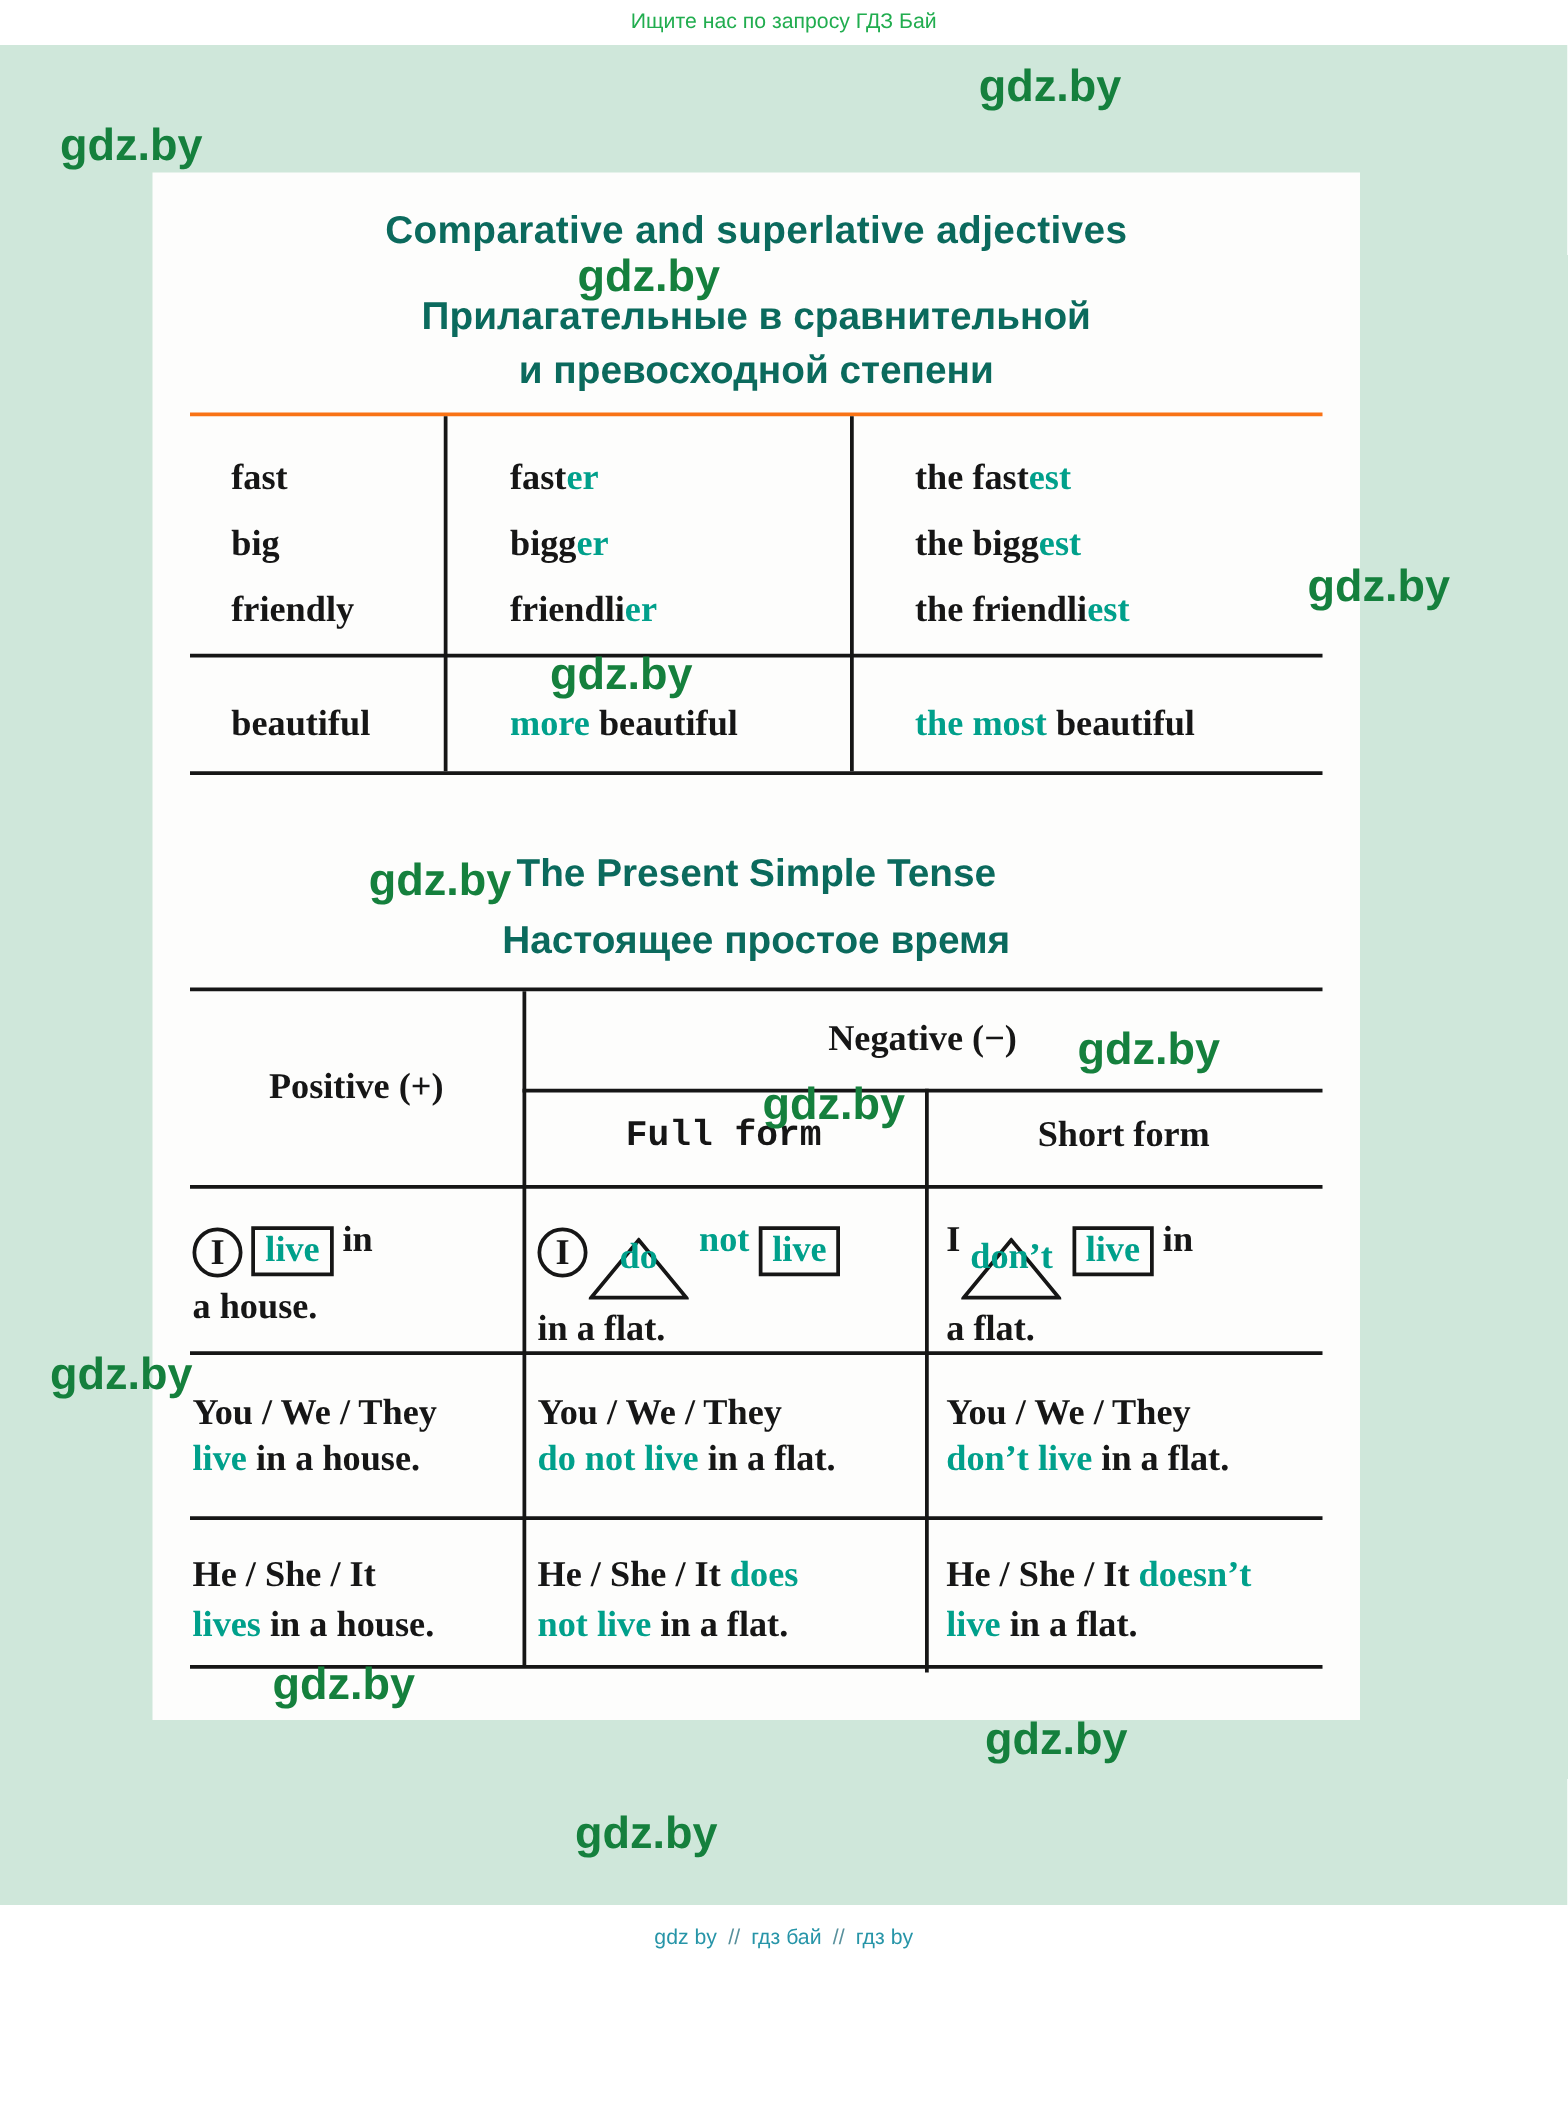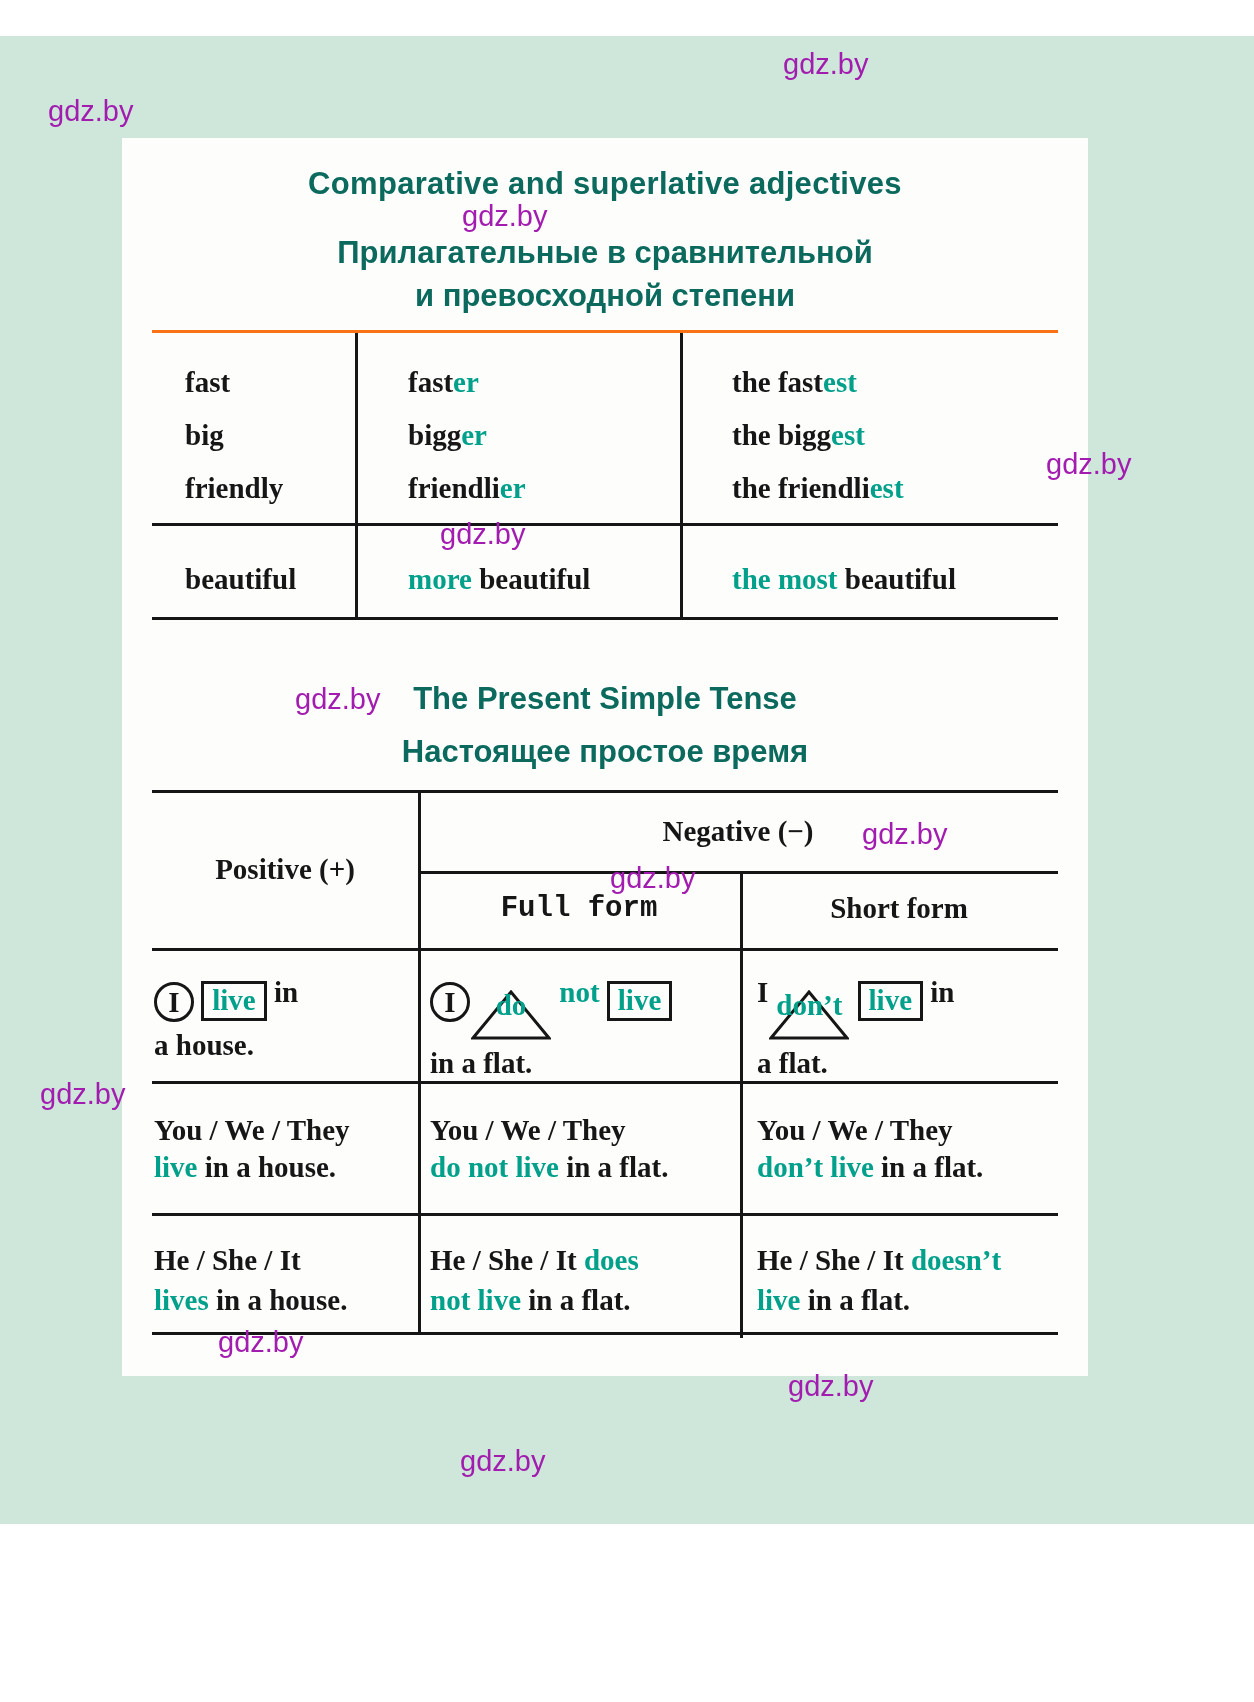--- a/index.html
+++ b/index.html
@@ -57,21 +57,21 @@
   .circ { display: inline-flex; width: 40px; height: 40px; border: 3px solid #161616;
           border-radius: 50%; align-items: center; justify-content: center; vertical-align: -10px; }
   .boxed { display: inline-block; border: 3px solid #161616; padding: 0 8px 2px;
            line-height: 32px; vertical-align: -8px; }
   .tri { position: relative; display: inline-flex; width: 80px; height: 50px;
          align-items: flex-end; justify-content: center; vertical-align: -13px; margin: 0 1px; }
   .tri svg { position: absolute; left: 0; top: 0; width: 100%; height: 100%; }
   .tri .tl { position: relative; padding-bottom: 12px; white-space: nowrap; }
 
   
-  .wm { position: absolute; font-size: 29px; color: #a21caf; z-index: 5; font-family: "Liberation Sans", sans-serif; }
+  .wm { position: absolute; font-size: 36px; color: #15803d; z-index: 5; font-family: "Liberation Sans", sans-serif; font-weight: bold; }
   .wm1  { left: 783px;  top: 48px; }
   .wm2  { left: 48px;   top: 95px; }
   .wm3  { left: 462px;  top: 200px; }
   .wm4  { left: 1046px; top: 448px; }
   .wm5  { left: 440px;  top: 518px; }
   .wm6  { left: 295px;  top: 683px; }
   .wm7  { left: 862px;  top: 818px; }
   .wm8  { left: 610px;  top: 862px; }
   .wm9  { left: 40px;   top: 1078px; }
   .wm10 { left: 218px;  top: 1326px; }
@@ -81,20 +81,21 @@
   .footer { position: absolute; top: 1540px; left: 0; width: 100%; text-align: center;
             font-size: 17px; color: #2795a8; }
   .footer .sep { margin: 0 9px; color: #58909c; }
   .footer .lk { color: #2795a8; }
 </style>
 </head>
 <body>
 
 <div class="page">
 
+  <div class="banner">Ищите нас по запросу ГДЗ Бай</div>
   <div class="mint"></div>
 
   <div class="card">
 
     <div class="h-en">Comparative and superlative adjectives</div>
     <div class="h-ru">
       <span>Прилагательные в сравнительной</span><br>
       <span>и превосходной степени</span>
     </div>
 
@@ -217,14 +218,17 @@
   <span class="wm wm4">gdz.by</span>
   <span class="wm wm5">gdz.by</span>
   <span class="wm wm6">gdz.by</span>
   <span class="wm wm7">gdz.by</span>
   <span class="wm wm8">gdz.by</span>
   <span class="wm wm9">gdz.by</span>
   <span class="wm wm10">gdz.by</span>
   <span class="wm wm11">gdz.by</span>
   <span class="wm wm12">gdz.by</span>
 
+  <div class="footer">
+    <span class="lk">gdz by</span><span class="sep">//</span><span class="lk">гдз бай</span><span class="sep">//</span><span class="lk">гдз by</span>
+  </div>
 
 </div>
 
 </body></html>

